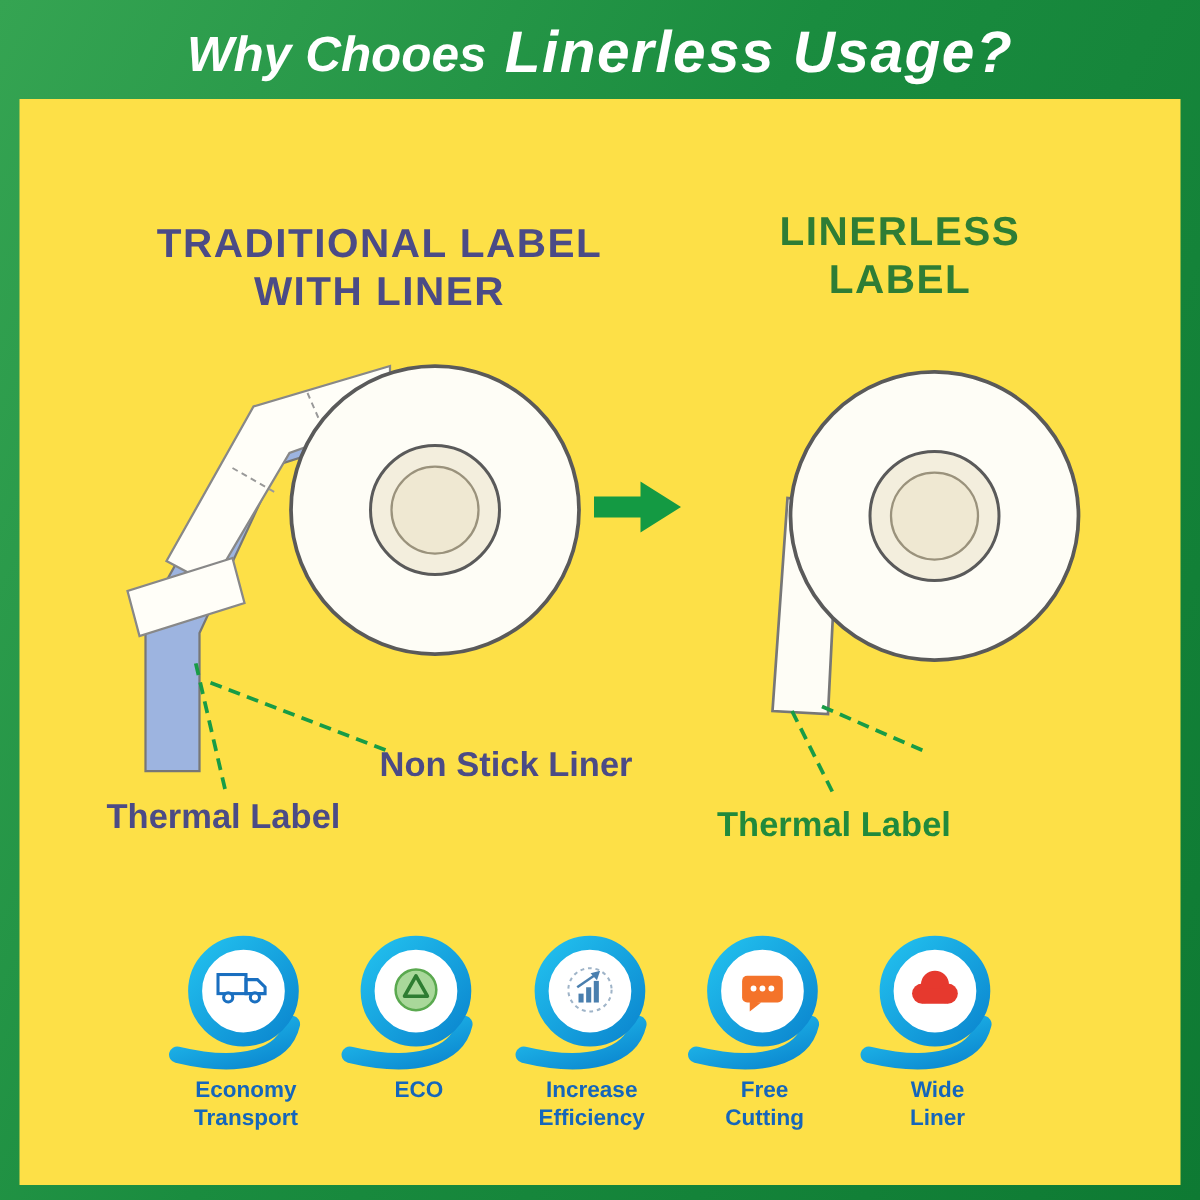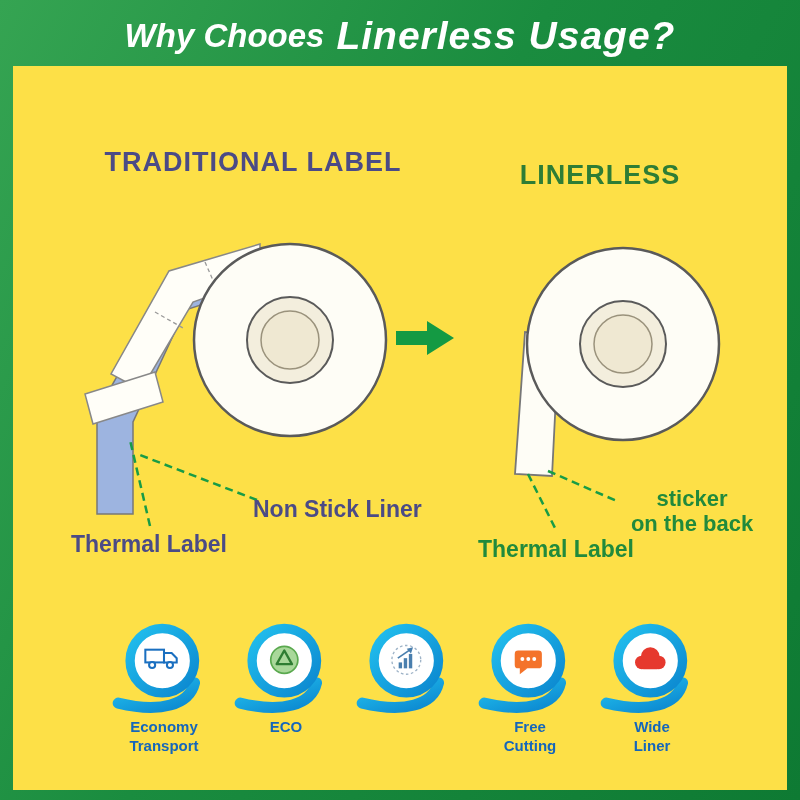--- a/index.html
+++ b/index.html
@@ -15,30 +15,30 @@
     display:flex; align-items:center; justify-content:center; gap:12px;
   }
   .banner .prefix { color:#fff; font-style:italic; font-weight:700; font-size:33px; }
   .banner .emph   { color:#fff; font-style:italic; font-weight:800; font-size:39px; letter-spacing:1px; }
   .panel {
     position:absolute; left:13px; right:13px; top:66px; bottom:10px;
     background:#fde047;
   }
   .heading { position:absolute; text-align:center; font-weight:700; font-size:27px; line-height:1.2; letter-spacing:1px; }
   .heading.h-left  { left:60px;  width:360px; top:80px;  color:#4b4b86; }
-  .heading.h-right { left:457px; width:260px; top:93px;  color:#2e7d35; }
+  .heading.h-right { left:457px; width:260px; top:72px;  color:#2e7d35; }
   .diag { position:absolute; }
   .callout { position:absolute; font-weight:700; font-size:23px; white-space:nowrap; }
   .c-blue  { color:#4b4b86; }
   .c-green { color:#218a3c; }
   .sticker-note { position:absolute; left:600px; width:158px; top:420px; text-align:center;
                   color:#218a3c; font-weight:700; font-size:22px; line-height:1.15; }
   .lines-overlay { position:absolute; inset:0; width:100%; height:100%; pointer-events:none; }
   .features {
-    position:absolute; left:95px; right:79px; top:554px; height:160px;
+    position:absolute; left:95px; right:106px; top:554px; height:160px;
     display:flex; justify-content:space-between;
   }
   .feature { width:112px; display:flex; flex-direction:column; align-items:center; }
   .feature svg { width:112px; height:95px; }
   .flabel { margin-top:3px; text-align:center; color:#1566bb; font-weight:700; font-size:15px; line-height:1.25; }
   .arrow-wrap { position:absolute; left:383px; top:252px; width:60px; height:40px; }
 </style>
 </head>
 <body>
 
@@ -53,24 +53,26 @@
 
 <div class="banner">
   <span class="prefix">Why Chooes</span>
   <span class="emph">Linerless Usage?</span>
 </div>
 
 <div class="panel">
 
   <div class="heading h-left">
     <div>TRADITIONAL LABEL</div>
+    <div>WITH LINER</div>
   </div>
 
   <div class="heading h-right">
     <div>LINERLESS</div>
+    <div>LABEL</div>
   </div>
 
   <svg class="diag" style="left:42px; top:156px; width:340px; height:295px" viewBox="0 0 340 295">
 
     <path d="M205 28 L118 55 L42 190 L42 292 L78 292 L78 200 L130 88 L205 64 Z" fill="#9db4e0" stroke="#777" stroke-width="1.5"></path>
 
     <path d="M205 22 L114 49 L56 152 L86 168 L138 80 L205 56 Z" fill="#fffef8" stroke="#888" stroke-width="1.5"></path>
     <line x1="150" y1="40" x2="164" y2="72" stroke="#999" stroke-width="1.3" stroke-dasharray="4 3"></line>
     <line x1="100" y1="90" x2="128" y2="106" stroke="#999" stroke-width="1.3" stroke-dasharray="4 3"></line>
 
@@ -100,24 +102,20 @@
     <line x1="515" y1="408" x2="543" y2="464" stroke="#189c46" stroke-width="2.5" stroke-dasharray="8 5"></line>
     <line x1="535" y1="405" x2="606" y2="436" stroke="#189c46" stroke-width="2.5" stroke-dasharray="8 5"></line>
   </svg>
 
   <div class="callout c-blue" style="left:240px; top:430px">Non Stick Liner</div>
 
   <div class="callout c-blue" style="left:58px; top:465px">Thermal Label</div>
 
   <div class="callout c-green" style="left:465px; top:470px">Thermal Label</div>
 
-  <div class="sticker-note">
-    <div>sticker</div>
-    <div>on the back</div>
-  </div>
 
   <div class="features">
 
     <div class="feature">
       <svg viewBox="0 0 132 112">
         <path d="M102 74 C 96 100 62 110 12 98" stroke="url(#swooshGrad)" stroke-width="13" fill="none" stroke-linecap="round"></path>
         <circle cx="64" cy="48" r="38" fill="#fff" stroke="url(#swooshGrad)" stroke-width="11"></circle>
         <g stroke="#1a6fc0" stroke-width="2.4" fill="none">
           <rect x="44" y="35" width="22" height="15"></rect>
           <path d="M66 39 h9 l6 6 v5 h-15 z"></path>
@@ -148,20 +146,24 @@
       <svg viewBox="0 0 132 112">
         <path d="M102 74 C 96 100 62 110 12 98" stroke="url(#swooshGrad)" stroke-width="13" fill="none" stroke-linecap="round"></path>
         <circle cx="64" cy="48" r="38" fill="#fff" stroke="url(#swooshGrad)" stroke-width="11"></circle>
         <circle cx="64" cy="47" r="17" fill="none" stroke="#9fb4c8" stroke-width="1.6" stroke-dasharray="3 3"></circle>
         <rect x="55" y="50" width="4" height="7" fill="#4a7fae"></rect>
         <rect x="61" y="45" width="4" height="12" fill="#4a7fae"></rect>
         <rect x="67" y="40" width="4" height="17" fill="#4a7fae"></rect>
         <path d="M54 45 L70 34" stroke="#4a7fae" stroke-width="2" fill="none"></path>
         <polygon points="72,32 64.5,34 69.5,39.5" fill="#4a7fae"></polygon>
       </svg>
+      <div class="flabel">
+        <div>Increase</div>
+        <div>Efficiency</div>
+      </div>
     </div>
 
     <div class="feature">
       <svg viewBox="0 0 132 112">
         <path d="M102 74 C 96 100 62 110 12 98" stroke="url(#swooshGrad)" stroke-width="13" fill="none" stroke-linecap="round"></path>
         <circle cx="64" cy="48" r="38" fill="#fff" stroke="url(#swooshGrad)" stroke-width="11"></circle>
         <rect x="48" y="36" width="32" height="21" rx="4" fill="#f4732a"></rect>
         <polygon points="54,56 54,64 63,57" fill="#f4732a"></polygon>
         <circle cx="57" cy="46" r="2.3" fill="#fff"></circle>
         <circle cx="64" cy="46" r="2.3" fill="#fff"></circle>

